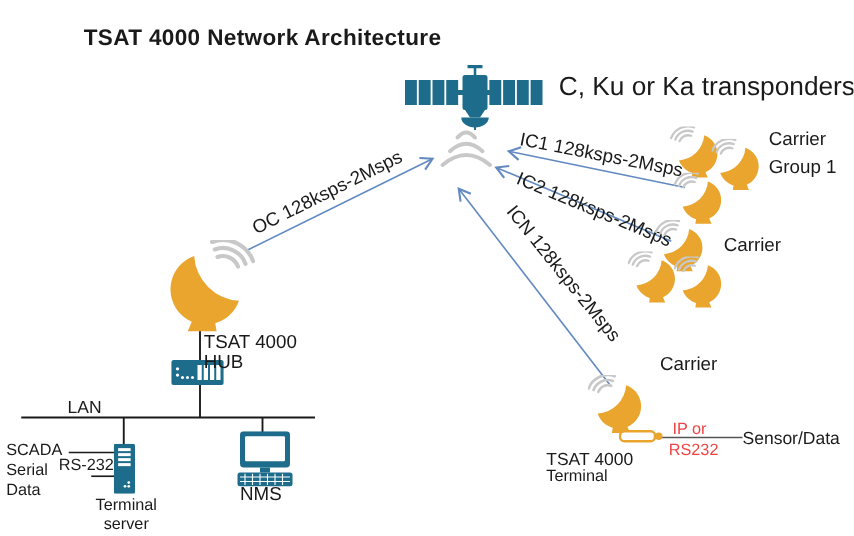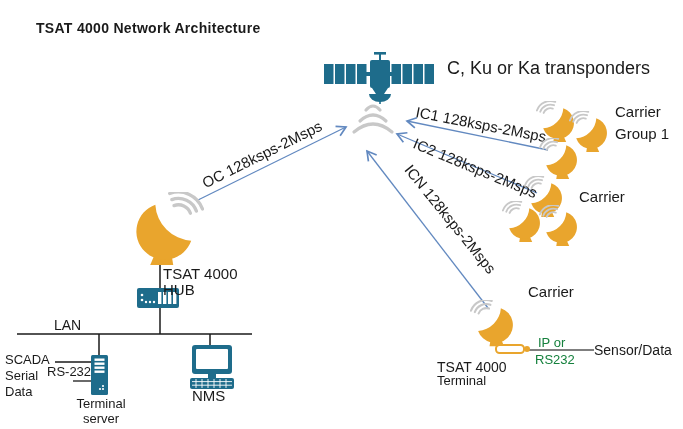--- a/index.html
+++ b/index.html
@@ -1,27 +1,27 @@
 <!DOCTYPE html>
 <html><head>
 <meta charset="utf-8">
 <style>
   html,body{margin:0;padding:0;background:#fff;}
   #canvas{
     position:relative;width:683px;height:429px;background:#ffffff;
     font-family:"Liberation Sans", sans-serif;color:#1a1a1a;overflow:hidden;
   }
   .abs{position:absolute;}
-  .title{font-size:14px;font-weight:bold;letter-spacing:.3px;white-space:nowrap;}
-  .plain-lg{font-size:18px;white-space:nowrap;}
+  .title{font-size:18px;font-weight:bold;letter-spacing:.3px;white-space:nowrap;margin-left:31px;}
+  .plain-lg{font-size:21px;white-space:nowrap;}
   .group-label{font-size:15px;line-height:22px;white-space:nowrap;}
   .link-label{font-size:15px;white-space:nowrap;transform-origin:0 50%;}
   .bold-label{font-weight:normal;text-align:left;}
   .small{font-size:13px;white-space:nowrap;}
-  .gray{color:#15803d;}
+  .gray{color:#ef4444;}
   svg{display:block;}
 </style>
 </head>
 <body>
 
 <div id="canvas">
 
   <svg width="0" height="0" style="position:absolute" aria-hidden="true">
     <defs>
       <symbol id="dish" viewBox="0 0 64 64">

